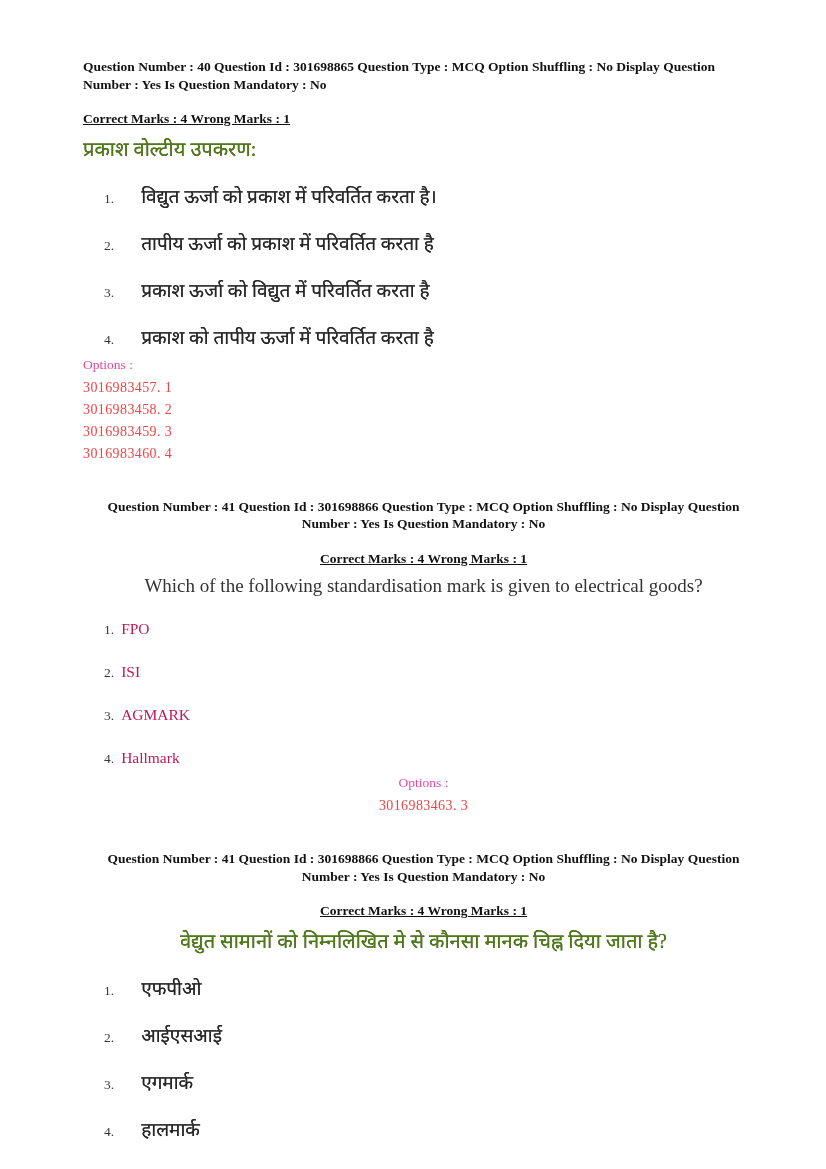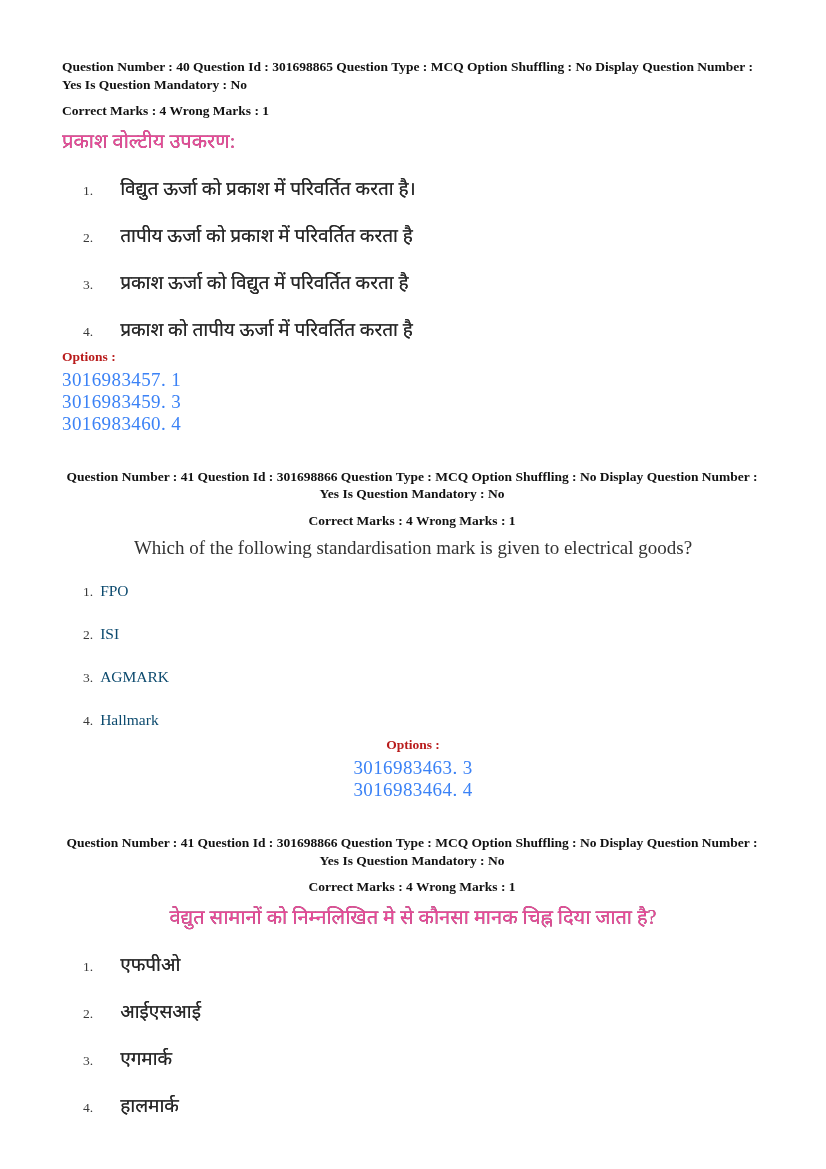--- a/index.html
+++ b/index.html
@@ -11,46 +11,47 @@
     width: 826px;
     height: 1169px;
     font-family: "Liberation Serif", "DejaVu Serif", serif;
     color: #1c1c1c;
     overflow: hidden;
   }
   .page {
     box-sizing: border-box;
     width: 826px;
     height: 971px;
-    padding: 58px 62px 20px 62px;
+    padding: 58px 62px 20px 83px;
     background: #ffffff;
   }
   .question-block + .question-block {
     margin-top: 33px;
     text-align: center;
   }
   .meta {
     margin: 0;
     max-width: 700px;
     font-size: 13.5px;
     line-height: 17.5px;
     font-weight: bold;
     color: #121212;
   }
   .marks {
-    margin-top: 9px;
+    margin-top: 17px;
+    text-decoration: underline;
   }
   .qtext {
     margin: 0;
   }
   .qtext.hi {
     margin-top: 9px;
     font-size: 20px;
     line-height: 24px;
-    color: #ec4899;
+    color: #4d7c0f;
     text-shadow: 0 0 0.5px #555;
   }
   .qtext.en {
     margin-top: 10px;
     font-size: 19px;
     line-height: 18px;
     color: #333333;
   }
   .choices {
     list-style: none;
@@ -73,37 +74,37 @@
   .ctext.hi {
     font-size: 19px;
     line-height: 23px;
     color: #262626;
     text-shadow: 0 0 0.5px #555;
     margin-left: 20px;
   }
   .ctext.en {
     font-size: 15.5px;
     line-height: 17px;
-    color: #0c4a6e;
+    color: #be185d;
   }
   .options-label {
     margin: 8px 0 0 0;
     font-size: 13.5px;
-    font-weight: bold;
-    color: #b91c1c;
+    font-weight: normal;
+    color: #ec4899;
   }
   .option-ids {
     margin-top: 4px;
   }
   .option-id {
     margin: 0;
-    font-size: 19px;
+    font-size: 14px;
     line-height: 22px;
     letter-spacing: 0.4px;
-    color: #3b82f6;
+    color: #ef4444;
   }
 </style>
 </head>
 <body>
 
 <div class="page">
 
   <section class="question-block block-hi">
     <p class="meta">Question Number : 40 Question Id : 301698865 Question Type : MCQ Option Shuffling : No Display Question Number : Yes Is Question Mandatory : No</p>
     <p class="meta marks">Correct Marks : 4 Wrong Marks : 1</p>
@@ -122,20 +123,21 @@
         <span class="ctext hi">प्रकाश ऊर्जा को विद्युत में परिवर्तित करता है</span>
       </li>
       <li class="choice">
         <span class="cnum">4.</span>
         <span class="ctext hi">प्रकाश को तापीय ऊर्जा में परिवर्तित करता है</span>
       </li>
     </ol>
     <p class="options-label">Options :</p>
     <div class="option-ids">
       <p class="option-id">3016983457. 1</p>
+      <p class="option-id">3016983458. 2</p>
       <p class="option-id">3016983459. 3</p>
       <p class="option-id">3016983460. 4</p>
     </div>
   </section>
 
   <section class="question-block block-en">
     <p class="meta">Question Number : 41 Question Id : 301698866 Question Type : MCQ Option Shuffling : No Display Question Number : Yes Is Question Mandatory : No</p>
     <p class="meta marks">Correct Marks : 4 Wrong Marks : 1</p>
     <p class="qtext en">Which of the  following standardisation mark is given to electrical goods?</p>
     <ol class="choices">
@@ -152,21 +154,20 @@
         <span class="ctext en">AGMARK</span>
       </li>
       <li class="choice">
         <span class="cnum">4.</span>
         <span class="ctext en">Hallmark</span>
       </li>
     </ol>
     <p class="options-label">Options :</p>
     <div class="option-ids">
       <p class="option-id">3016983463. 3</p>
-      <p class="option-id">3016983464. 4</p>
     </div>
   </section>
 
   <section class="question-block block-hi">
     <p class="meta">Question Number : 41 Question Id : 301698866 Question Type : MCQ Option Shuffling : No Display Question Number : Yes Is Question Mandatory : No</p>
     <p class="meta marks">Correct Marks : 4 Wrong Marks : 1</p>
     <p class="qtext hi">वेद्युत सामानों को निम्नलिखित मे से कौनसा मानक चिह्न दिया जाता है?</p>
     <ol class="choices">
       <li class="choice">
         <span class="cnum">1.</span>

